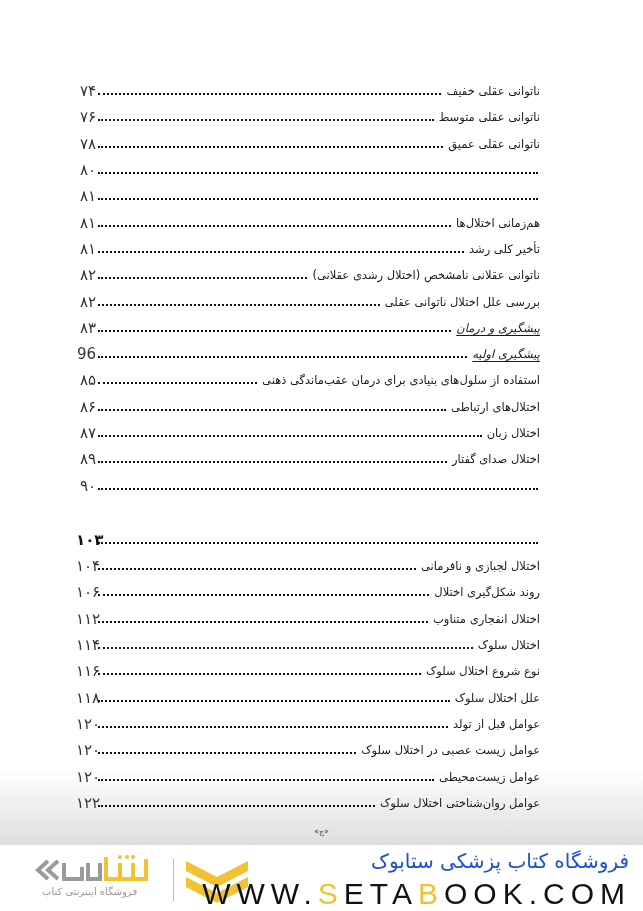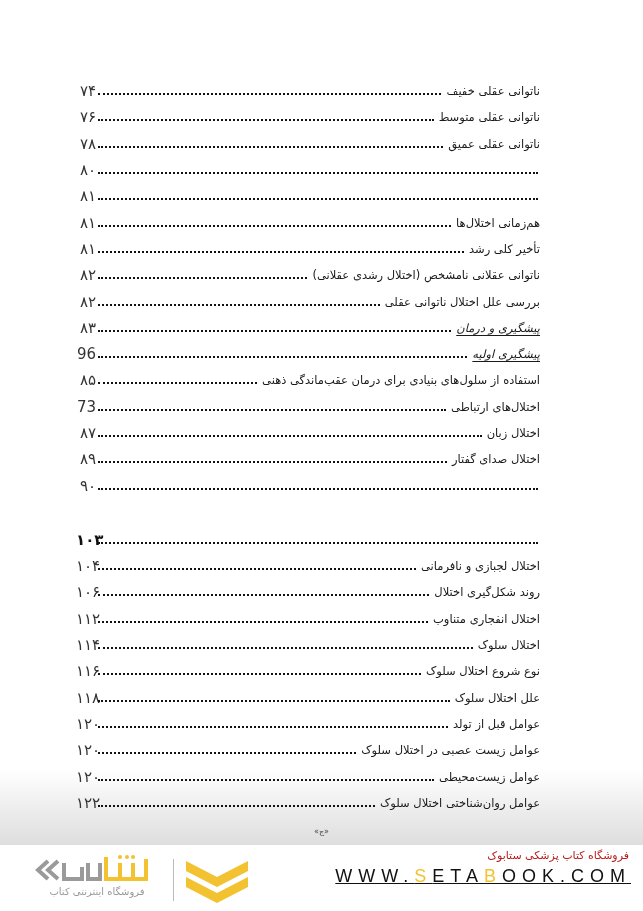--- a/index.html
+++ b/index.html
@@ -42,31 +42,31 @@
       position: absolute; top: 827px; left: 0; width: 643px; text-align: center;
       font-size: 8px; color: #444; letter-spacing: 1px;
     }
     .footer {
       position: absolute; left: 0; top: 845px; width: 643px; height: 66px; background: #ffffff;
     }
     .brand-right {
       position: absolute; right: 12px; top: 4px; text-align: right;
     }
     .brand-fa {
-      direction: rtl; font-size: 11px; color: #b91c1c; margin-bottom: 4px; padding-right: 2px;
+      direction: rtl; font-size: 20px; color: #1d4ed8; margin-bottom: 4px; padding-right: 2px;
     }
     .brand-url {
-      font-family: "Liberation Sans", sans-serif; font-size: 18px; letter-spacing: 6px; color: #111; text-decoration: underline;
+      font-family: "Liberation Sans", sans-serif; font-size: 30px; letter-spacing: 6px; color: #111;
     }
     .brand-url .accent { color: #f2c230; }
     .logo-wrap {
       position: absolute; left: 30px; top: 8px; width: 220px; height: 50px;
     }
     .logo-text-fa {
-      position: absolute; left: 12px; top: 33px; font-size: 10px; color: #999; direction: rtl; width: 110px; text-align: center;
+      position: absolute; left: 12px; top: 33px; font-size: 10px; color: #999; direction: rtl; width: 110px; text-align: left;
     }
     .logo-divider { position: absolute; left: 143px; top: 6px; width: 1px; height: 42px; background: #bbb; }
   </style>
 </head>
 <body>
 
 <div class="page">
   <div class="toc">
     <div class="toc-row">
         <span class="title">ناتوانی عقلی خفیف</span>
@@ -122,21 +122,21 @@
         <span class="page-num">96</span>
       </div>
     <div class="toc-row">
         <span class="title">استفاده از سلول‌های بنیادی برای درمان عقب‌ماندگی ذهنی</span>
         <span class="leader"></span>
         <span class="page-num">۸۵</span>
       </div>
     <div class="toc-row">
         <span class="title">اختلال‌های ارتباطی</span>
         <span class="leader"></span>
-        <span class="page-num">73</span>
+        <span class="page-num">۸۶</span>
       </div>
     <div class="toc-row">
         <span class="title">اختلال زبان</span>
         <span class="leader"></span>
         <span class="page-num">۸۷</span>
       </div>
     <div class="toc-row">
         <span class="title">اختلال صدای گفتار</span>
         <span class="leader"></span>
         <span class="page-num">۸۹</span>

